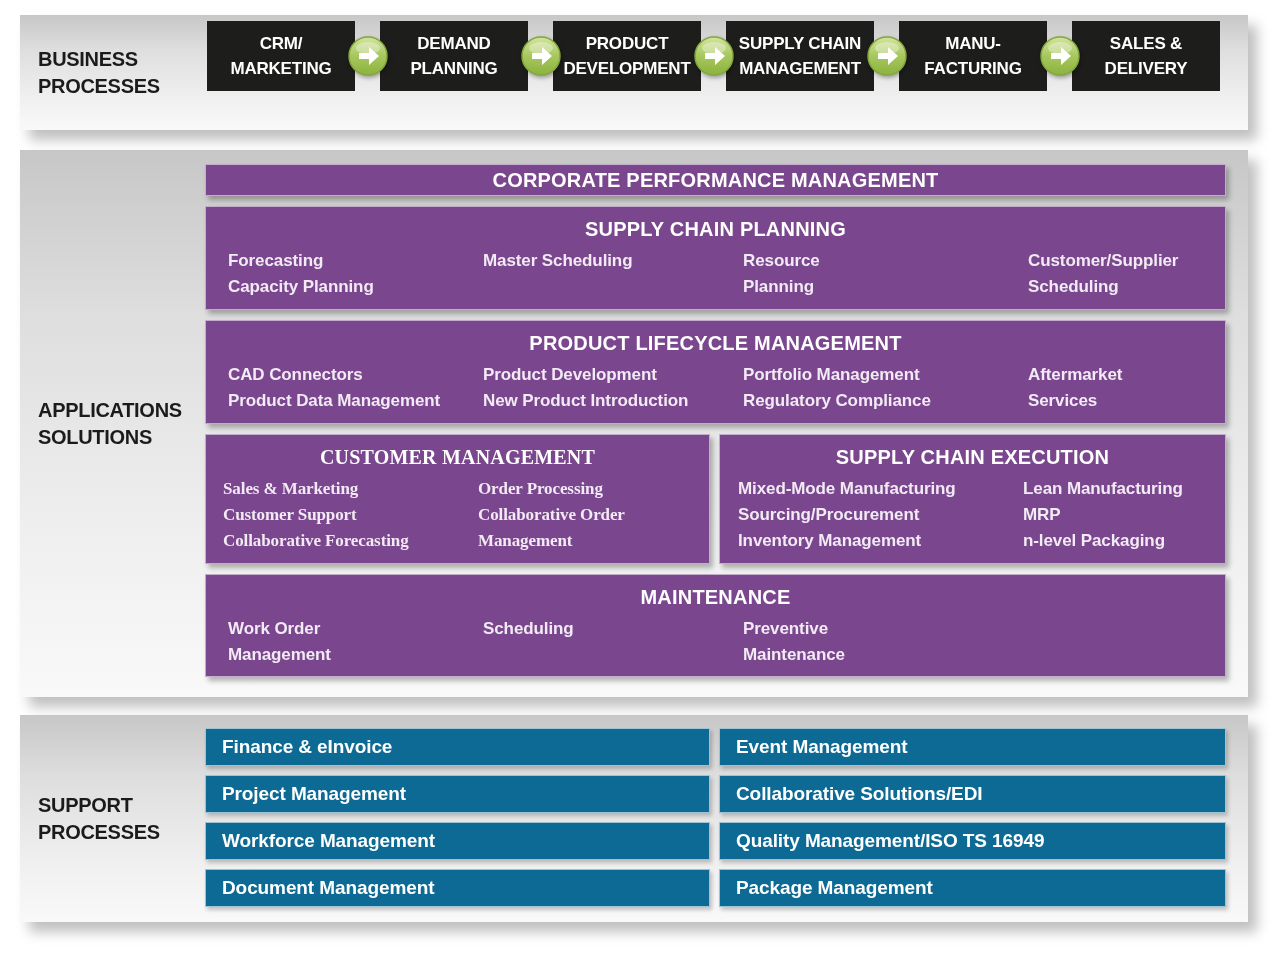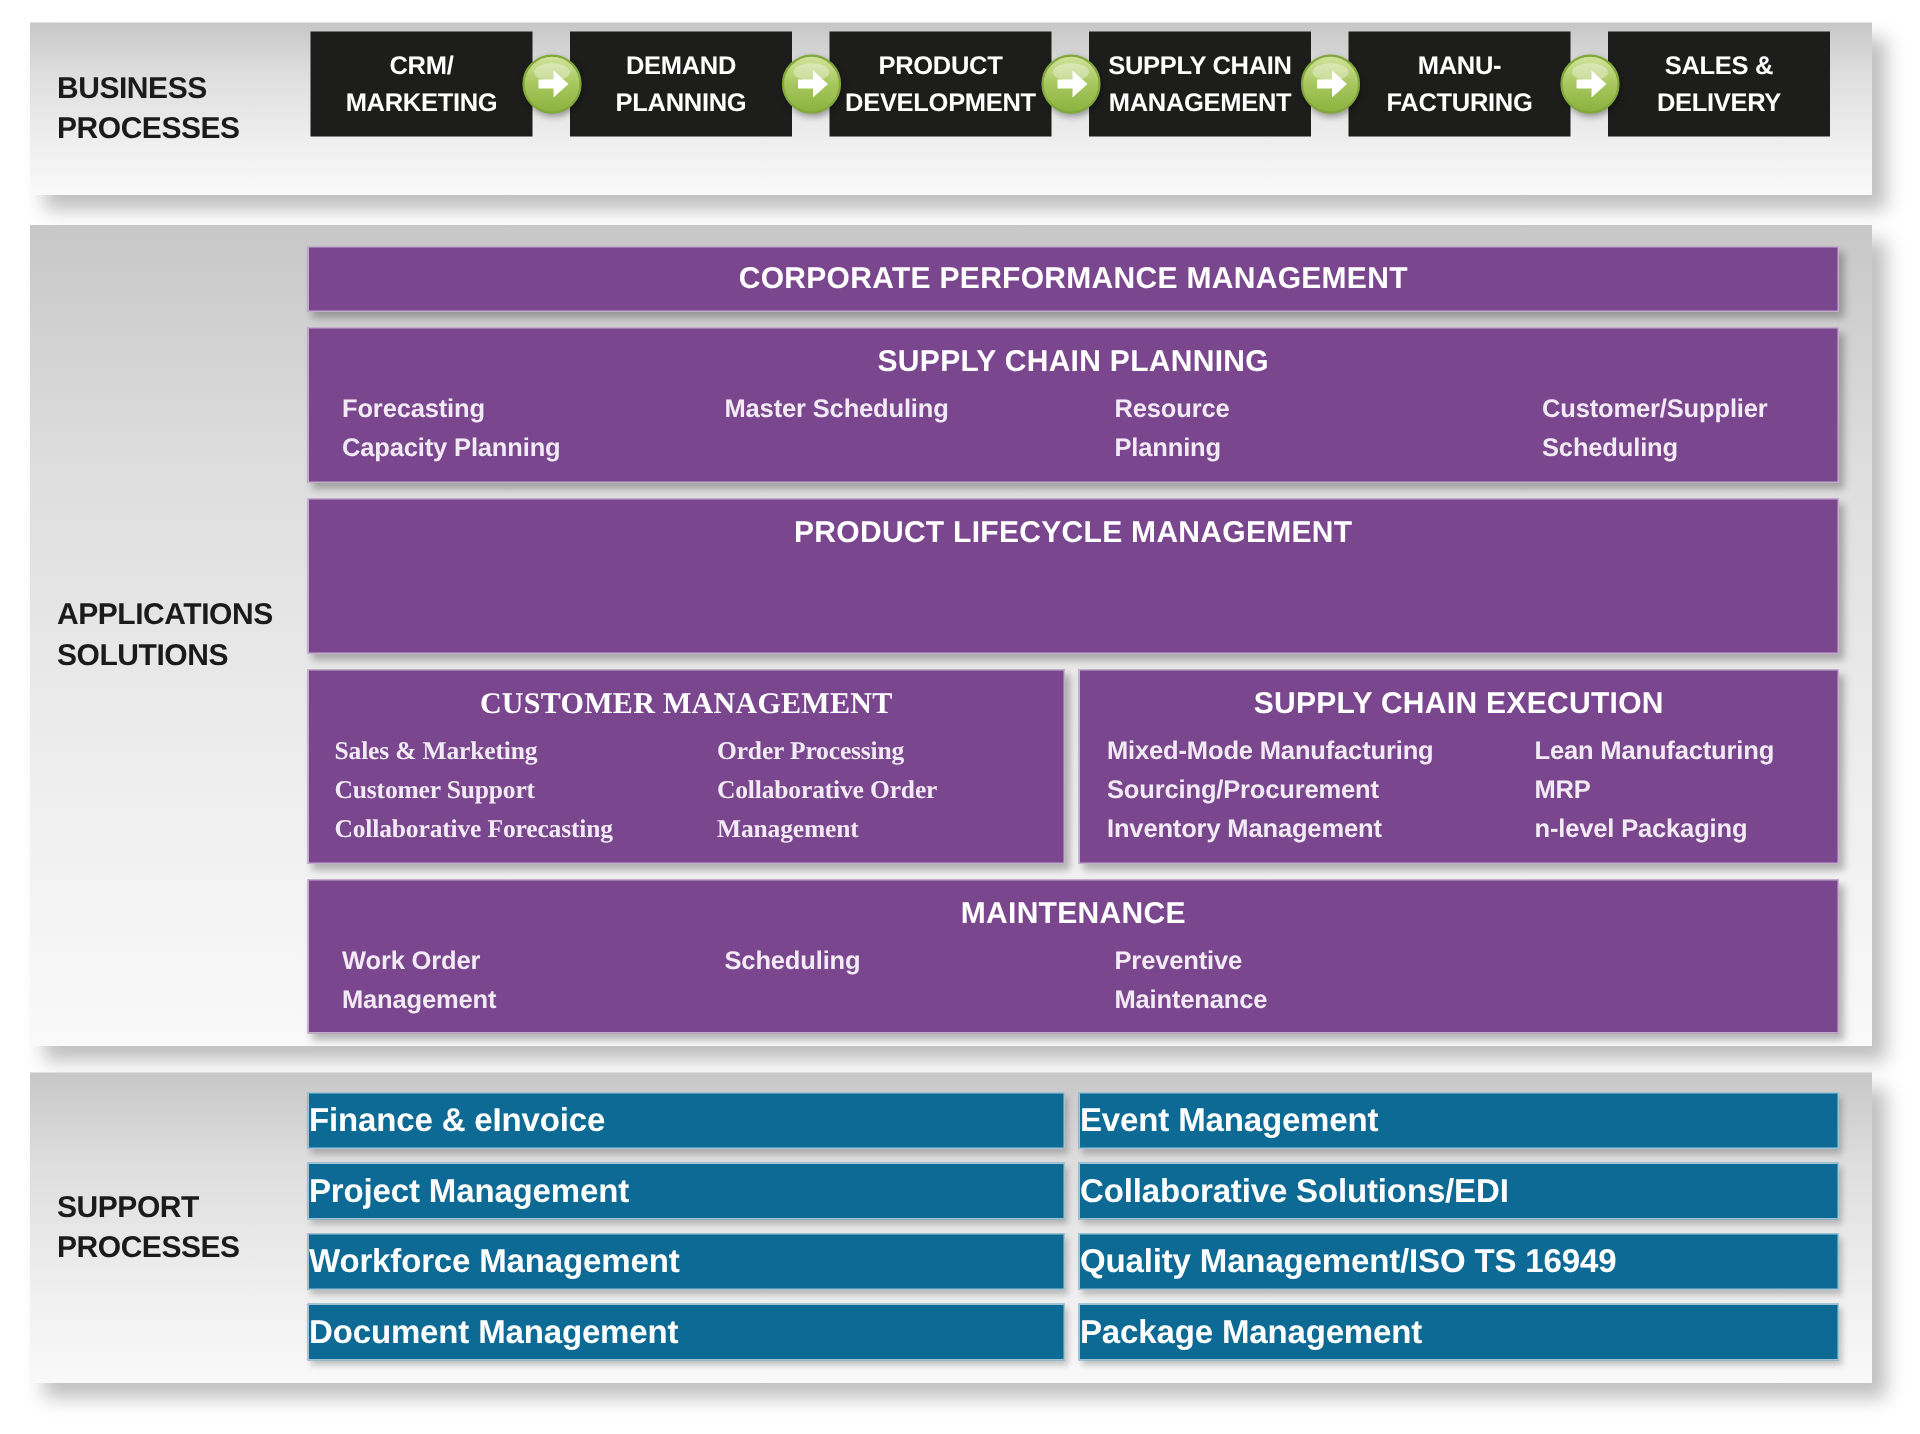--- a/index.html
+++ b/index.html
@@ -69,22 +69,22 @@
   
   .support-grid {
     position:absolute; left:185px; top:13px;
     display:grid; grid-auto-flow:column;
     grid-template-rows:repeat(4,38px); grid-template-columns:505px 507px;
     column-gap:9px; row-gap:9px;
   }
   .sbar {
     background:#0d6a94; border:1px solid rgba(255,255,255,0.6);
     box-shadow:2px 3px 4px rgba(0,0,0,0.22);
-    color:#ffffff; font-size:22px; font-weight:bold;
-    display:flex; align-items:center; letter-spacing:-0.1px;
+    color:#ffffff; font-size:19px; font-weight:bold;
+    display:flex; align-items:center; padding-left:16px; letter-spacing:-0.1px;
   }
 </style>
 </head>
 <body>
 
 <section class="panel" id="top-panel">
   <div class="side-label">BUSINESS
 PROCESSES</div>
   <div class="flow">
     <div class="pbox">CRM/
@@ -152,39 +152,49 @@
     <div class="pbox">SALES &amp;
 DELIVERY</div>
   </div>
 </section>
 
 <section class="panel" id="middle-panel">
   <div class="side-label">APPLICATIONS
 SOLUTIONS</div>
   <div class="groups">
 
-    <div class="pgroup title-only" style="height:44px">
+    <div class="pgroup title-only" style="height:32px">
       <div class="pgroup-title">CORPORATE PERFORMANCE MANAGEMENT</div>
     </div>
 
     <div class="pgroup" style="height:104px">
       <div class="pgroup-title">SUPPLY CHAIN PLANNING</div>
       <div class="pgroup-cols cols4">
         <div class="col-items">Forecasting
 Capacity Planning</div>
         <div class="col-items">Master Scheduling</div>
         <div class="col-items">Resource
 Planning</div>
         <div class="col-items">Customer/Supplier
 Scheduling</div>
       </div>
     </div>
 
     <div class="pgroup" style="height:104px">
       <div class="pgroup-title">PRODUCT LIFECYCLE MANAGEMENT</div>
+      <div class="pgroup-cols cols4">
+        <div class="col-items">CAD Connectors
+Product Data Management</div>
+        <div class="col-items">Product Development
+New Product Introduction</div>
+        <div class="col-items">Portfolio Management
+Regulatory Compliance</div>
+        <div class="col-items">Aftermarket
+Services</div>
+      </div>
     </div>
 
     <div class="pgroup-row">
       <div class="pgroup left" style="height:130px">
         <div class="pgroup-title">CUSTOMER MANAGEMENT</div>
         <div class="pgroup-cols cols2-left">
           <div class="col-items">Sales &amp; Marketing
 Customer Support
 Collaborative Forecasting</div>
           <div class="col-items">Order Processing

